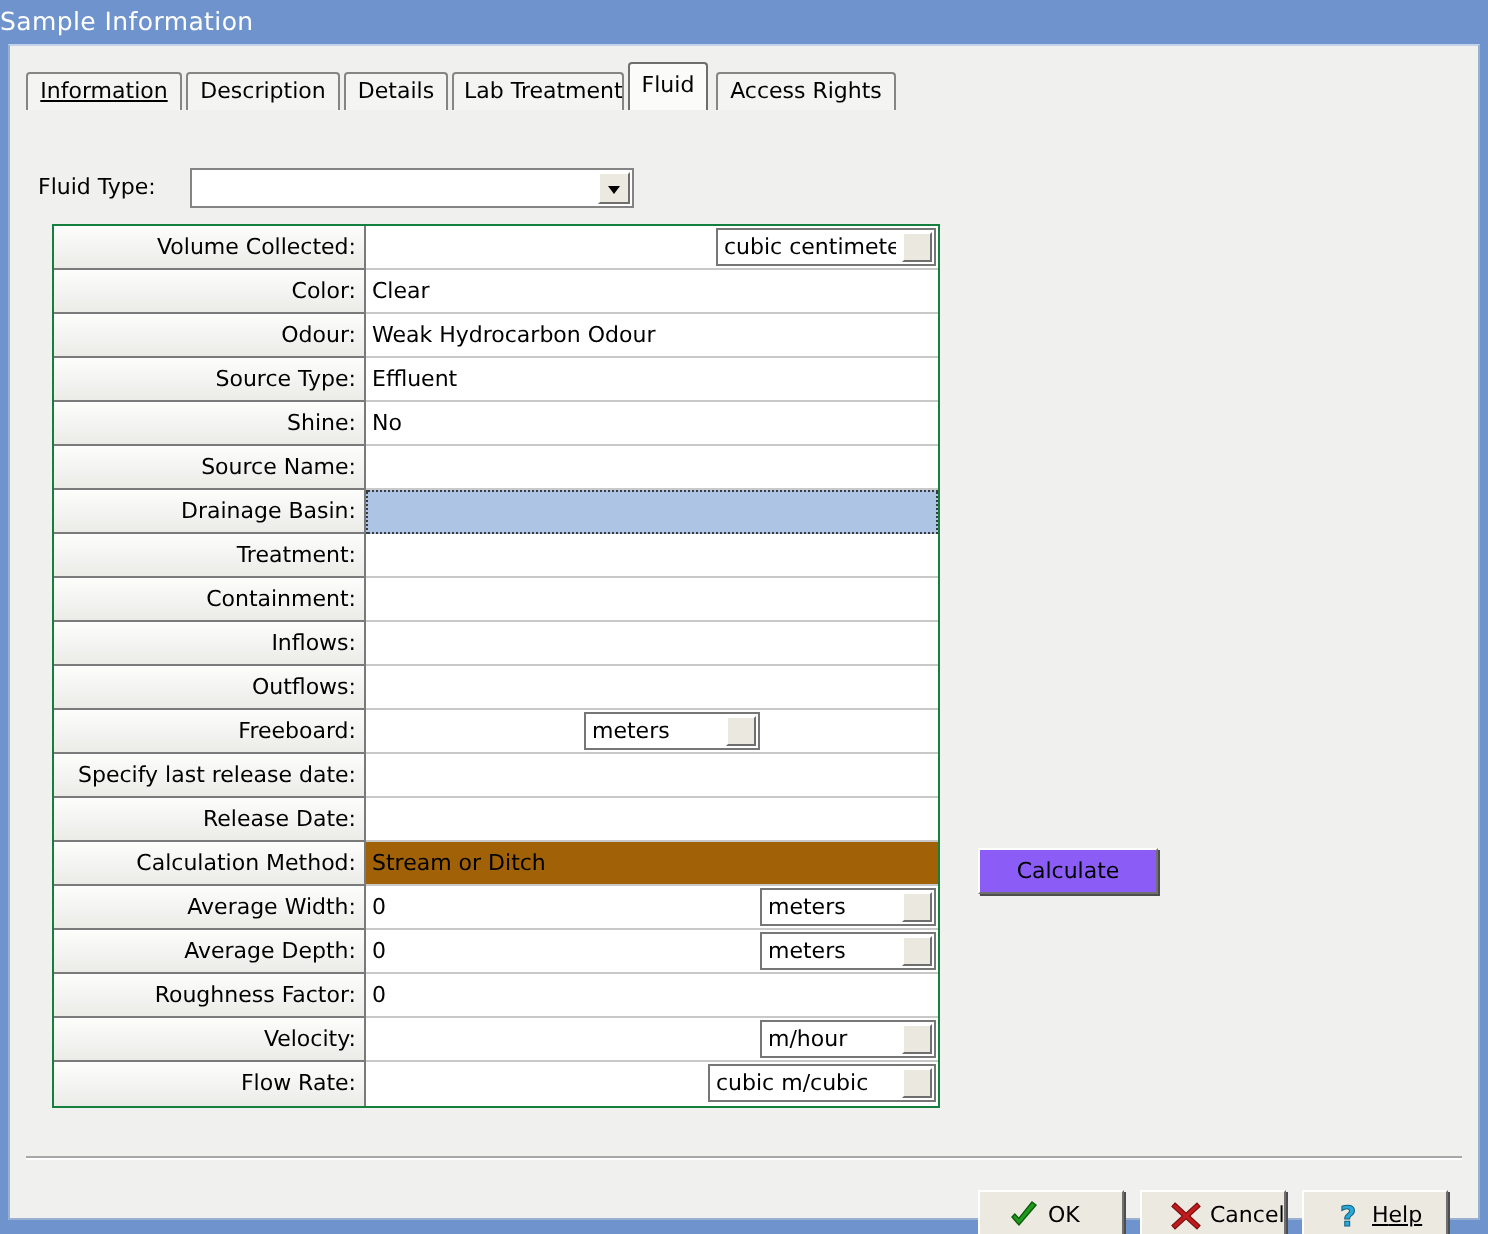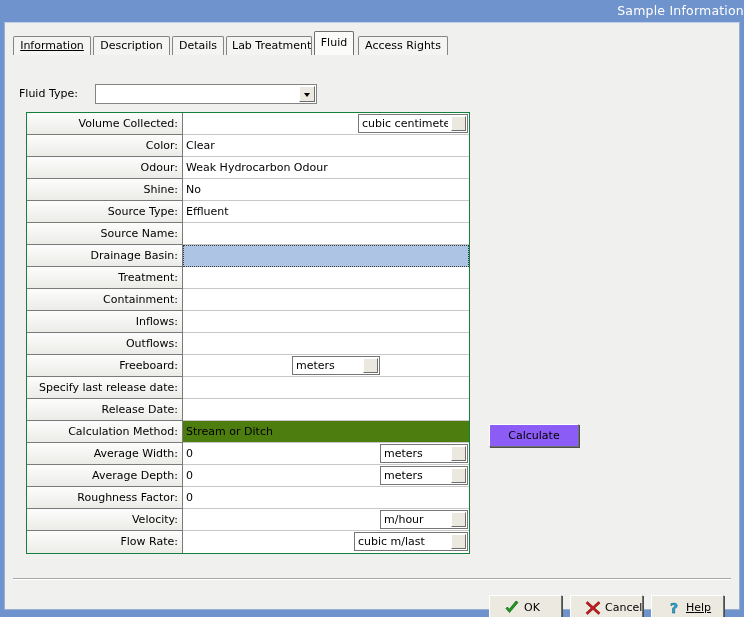--- a/index.html
+++ b/index.html
@@ -22,21 +22,21 @@
     width: 744px; height: 617px;
     background: #6f93cd;
     box-sizing: border-box;
   }
   #titlebar {
     position: absolute;
     left: 0; top: 0;
     width: 744px; height: 22px;
     color: #ffffff;
     font-size: 12.5px;
-    text-align: right;
+    text-align: left;
     line-height: 22px;
     letter-spacing: .2px;
     user-select: none;
   }
   #client {
     position: absolute;
     left: 4px; top: 22px;
     width: 736px; height: 588px;
     background: #f0f0ee;
     border: 1px solid #9ab0d0;
@@ -165,21 +165,21 @@
     border-bottom: 1px solid #c8c8c8;
     box-sizing: border-box;
     padding-left: 3px;
     line-height: 21px;
     font-size: 11px;
     color: #000;
     white-space: nowrap;
     overflow: hidden;
   }
   .row.selected .val {
-    background: #4d7c0f;
+    background: #a16207;
   }
   .row.focused .val {
     background: #aec4e4;
     border: 1px dotted #3a3a3a;
     box-sizing: border-box;
     line-height: 19px;
   }
   .row:last-child .lbl { border-bottom: none; }
   .row:last-child .val { border-bottom: none; }
 
@@ -317,26 +317,26 @@
         </div>
         <div class="row">
           <div class="lbl">Color:</div>
           <div class="val">Clear</div>
         </div>
         <div class="row">
           <div class="lbl">Odour:</div>
           <div class="val">Weak Hydrocarbon Odour</div>
         </div>
         <div class="row">
+          <div class="lbl">Source Type:</div>
+          <div class="val">Effluent</div>
+        </div>
+        <div class="row">
           <div class="lbl">Shine:</div>
           <div class="val">No</div>
-        </div>
-        <div class="row">
-          <div class="lbl">Source Type:</div>
-          <div class="val">Effluent</div>
         </div>
         <div class="row">
           <div class="lbl">Source Name:</div>
           <div class="val"></div>
         </div>
         <div class="row focused">
           <div class="lbl">Drainage Basin:</div>
           <div class="val"></div>
         </div>
         <div class="row">
@@ -400,21 +400,21 @@
             <div class="unit-combo" style="width: 88px; left: 197px;">
               <span class="combo-text">m/hour</span>
               <span class="combo-btn"><span class="arrow"></span></span>
             </div>
           </div>
         </div>
         <div class="row">
           <div class="lbl">Flow Rate:</div>
           <div class="val">
             <div class="unit-combo" style="width: 114px; left: 171px;">
-              <span class="combo-text">cubic m/last</span>
+              <span class="combo-text">cubic m/cubic</span>
               <span class="combo-btn"><span class="arrow"></span></span>
             </div>
           </div>
         </div>
       </div>
 
     <div id="calculate-btn" class="btn">Calculate</div>
 
     <div id="separator"></div>
 

